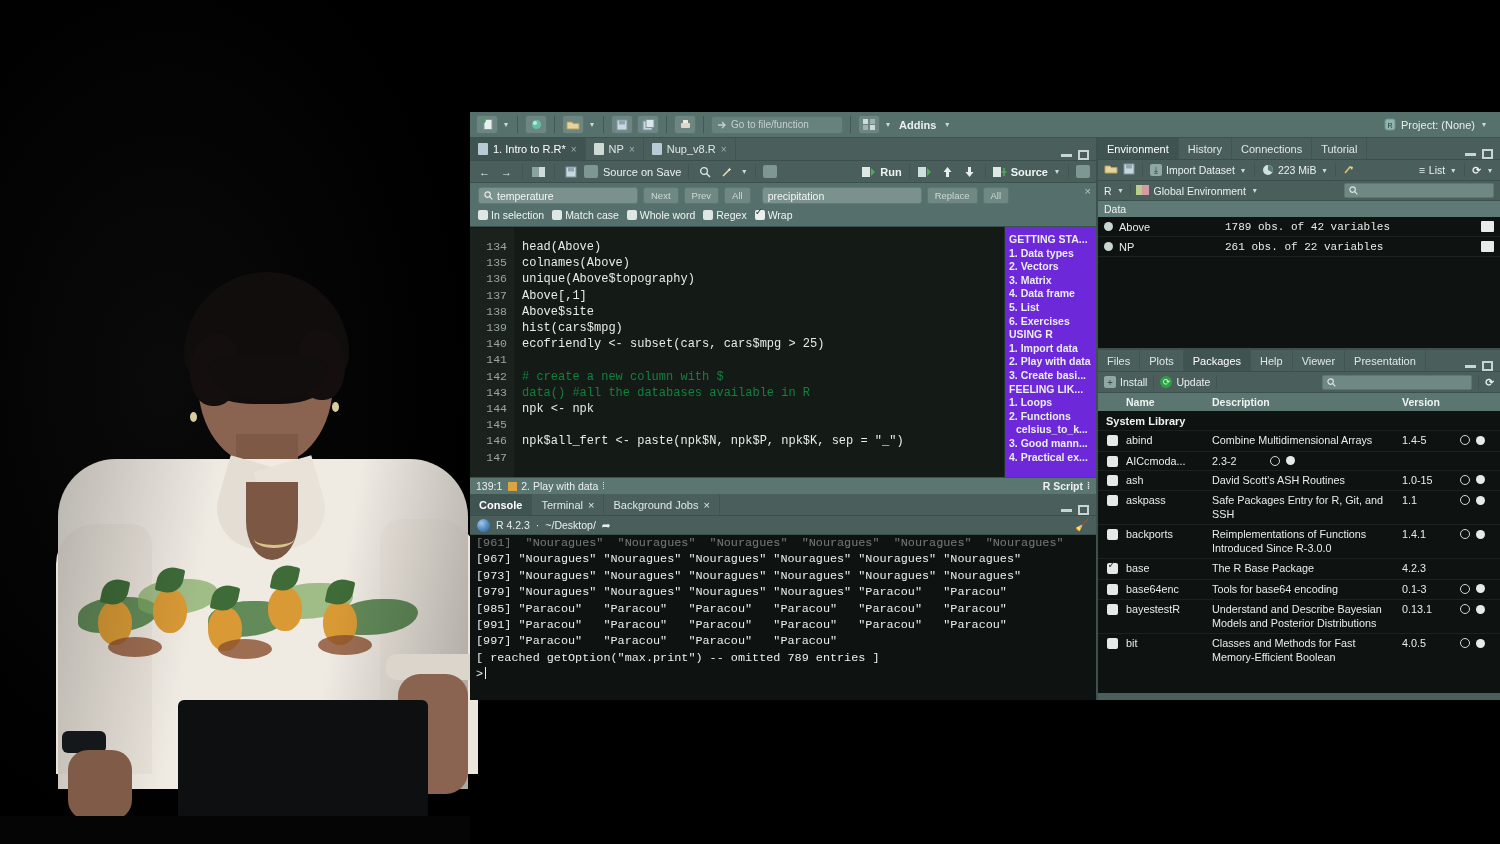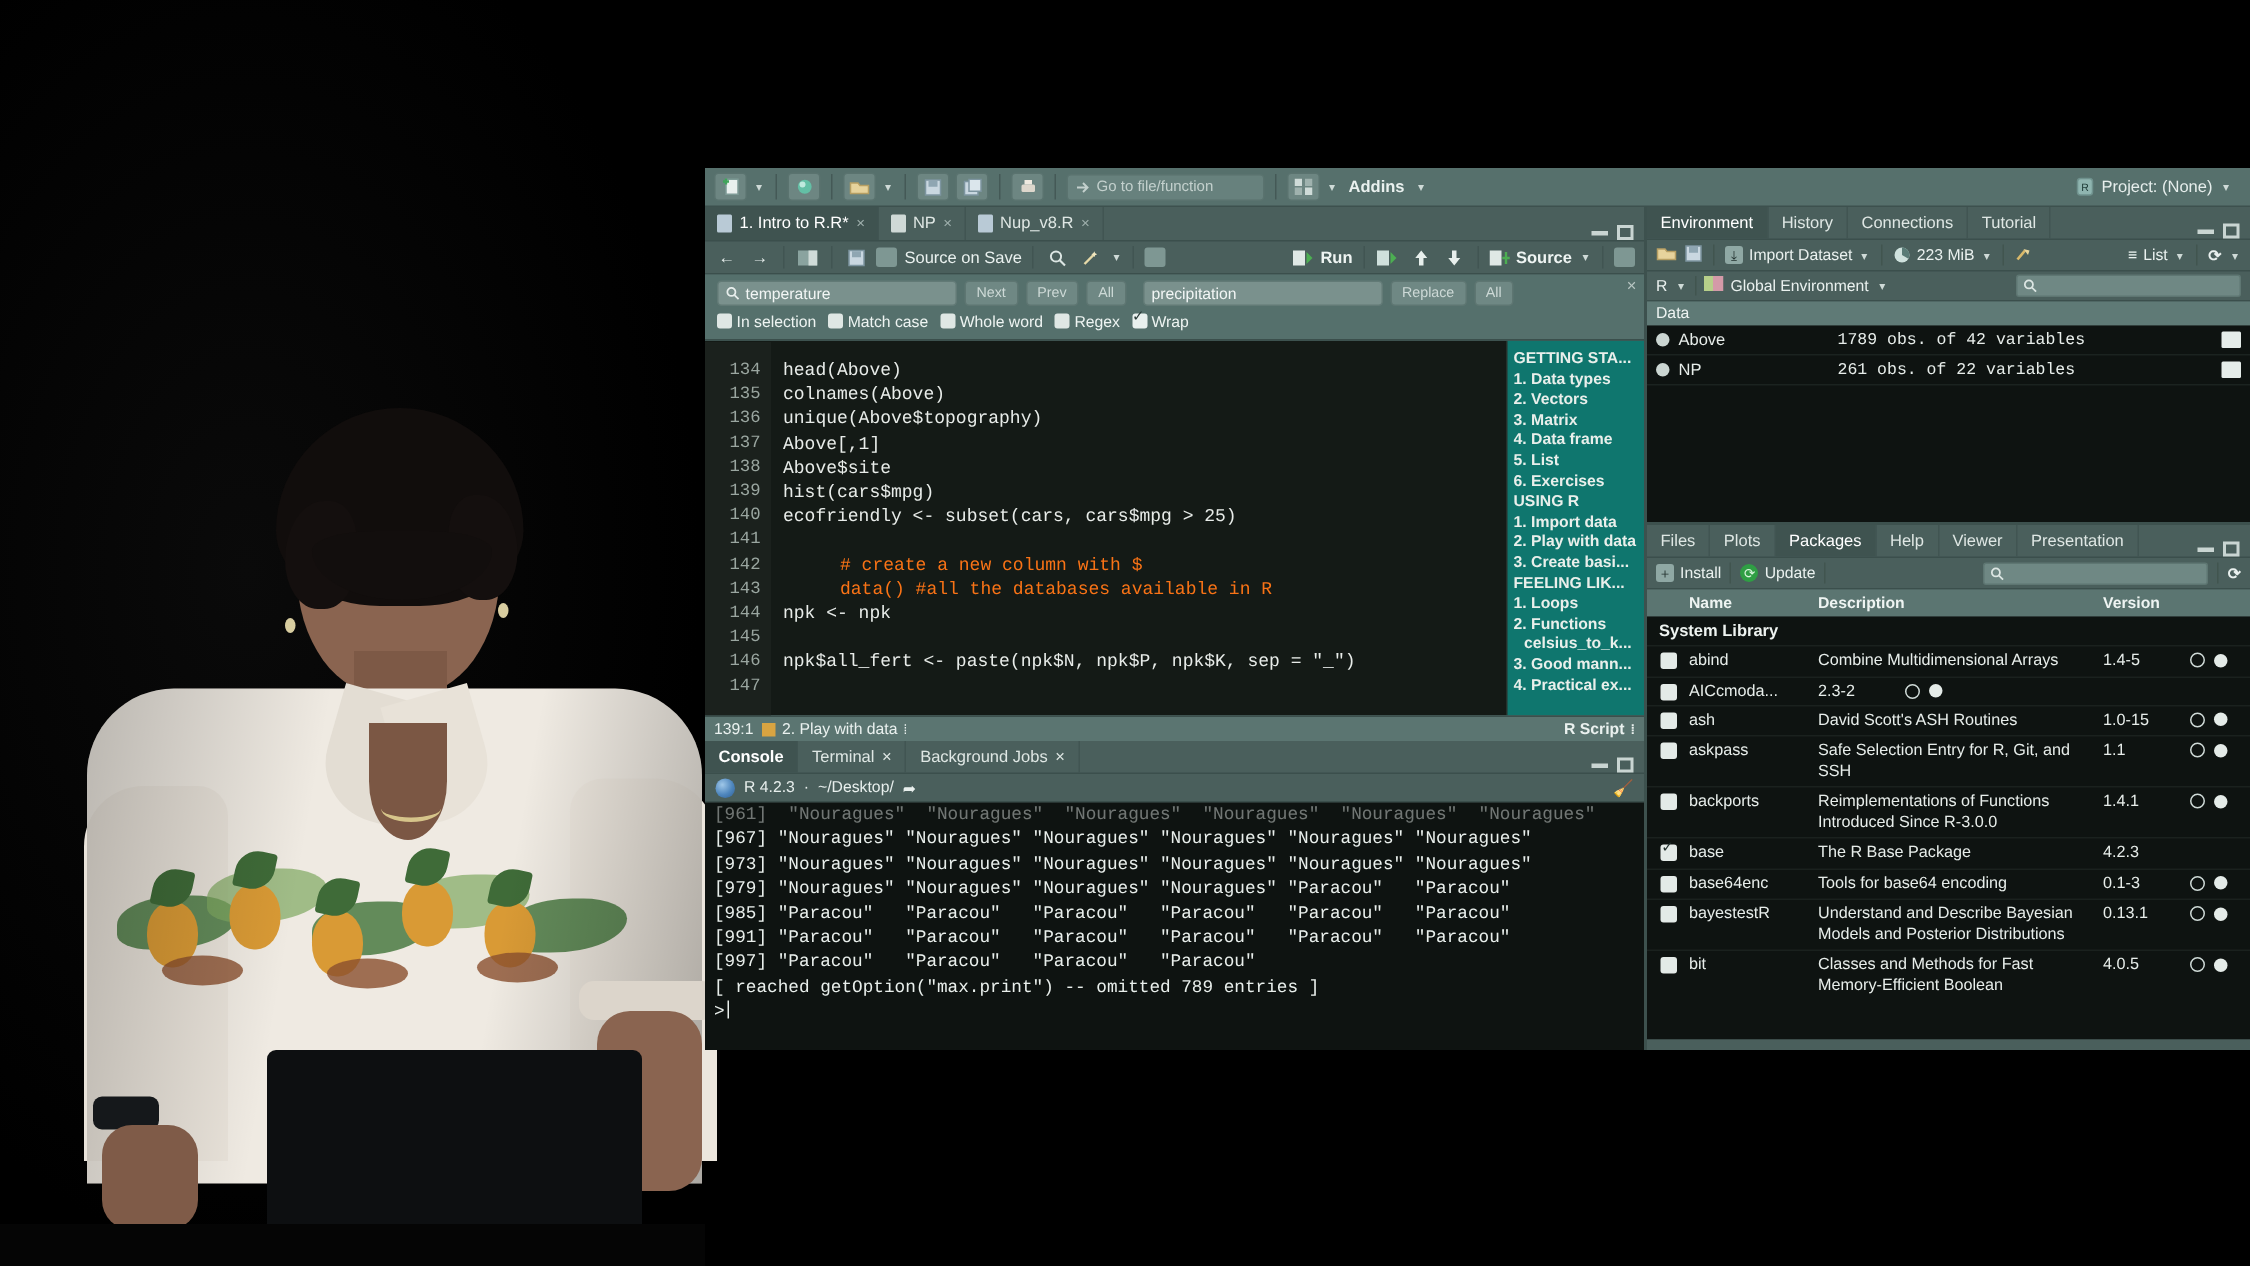--- a/index.html
+++ b/index.html
@@ -118,22 +118,22 @@
   .cb.on:after{content:"✓";position:absolute;left:0px;top:-4px;font-size:10px;color:#2a3a38;}
   .fclose{position:absolute;right:5px;top:2px;font-size:11px;color:#b9c7c4;}
 
   .editor-wrap { flex:1; display:flex; background:#141a16; min-height:0; }
   .code-area { flex:1; display:flex; font-family:Liberation Mono, monospace; font-size:12px;
                position:relative; overflow:hidden; padding-top:1px;}
   .gutter { width:44px; background:#1b211d; color:#9aa6a0; text-align:right;
             padding:0 7px 0 0; font-size:11.5px; line-height:16.2px; padding-top:11px;}
   .code { flex:1; color:#e8ece9; line-height:16.2px; padding-left:8px; padding-top:11px;
           white-space:pre; }
-  .code .com { color:#f97316;margin-left:38px; }
-  .outline { width:92px; background:#0f766e; border-left:1px solid #26302b; padding:6px 3px 0 4px;
+  .code .com { color:#15803d; }
+  .outline { width:92px; background:#6d28d9; border-left:1px solid #26302b; padding:6px 3px 0 4px;
              font-size:10.5px; line-height:13.6px; color:#e9efeb; font-weight:bold; }
   .outline div { white-space:nowrap; overflow:hidden; }
   .outline .sel { position:relative; }
   .outline .sel:before{content:"";position:absolute;left:-4px;top:1px;width:2px;height:11px;background:#7fae7a;}
   .outline .ind { padding-left:7px; }
 
   .statusbar { height:17px; background:#5b7571; display:flex; align-items:center;
                font-size:10.5px; color:#eaf1ef; padding:0 6px; gap:6px; border-top:1px solid #3b4f4c;}
   .sb-chunk { display:flex;align-items:center;gap:4px; }
   .sb-sq { width:9px;height:9px;background:#d9a441; }
@@ -749,21 +749,21 @@
                   <span class="globe"></span>
                   <span class="pdot"></span>
                 </span>
             </div>
 
             <div class="prow">
               <span class="c1">
                   <span class="pcb"></span>
                 </span>
               <span class="c2">askpass</span>
-              <span class="c3">Safe Selection Entry for R, Git, and SSH</span>
+              <span class="c3">Safe Packages Entry for R, Git, and SSH</span>
               <span class="c4">1.1</span>
               <span class="c5">
                   <span class="globe"></span>
                   <span class="pdot"></span>
                 </span>
             </div>
 
             <div class="prow">
               <span class="c1">
                   <span class="pcb"></span>

